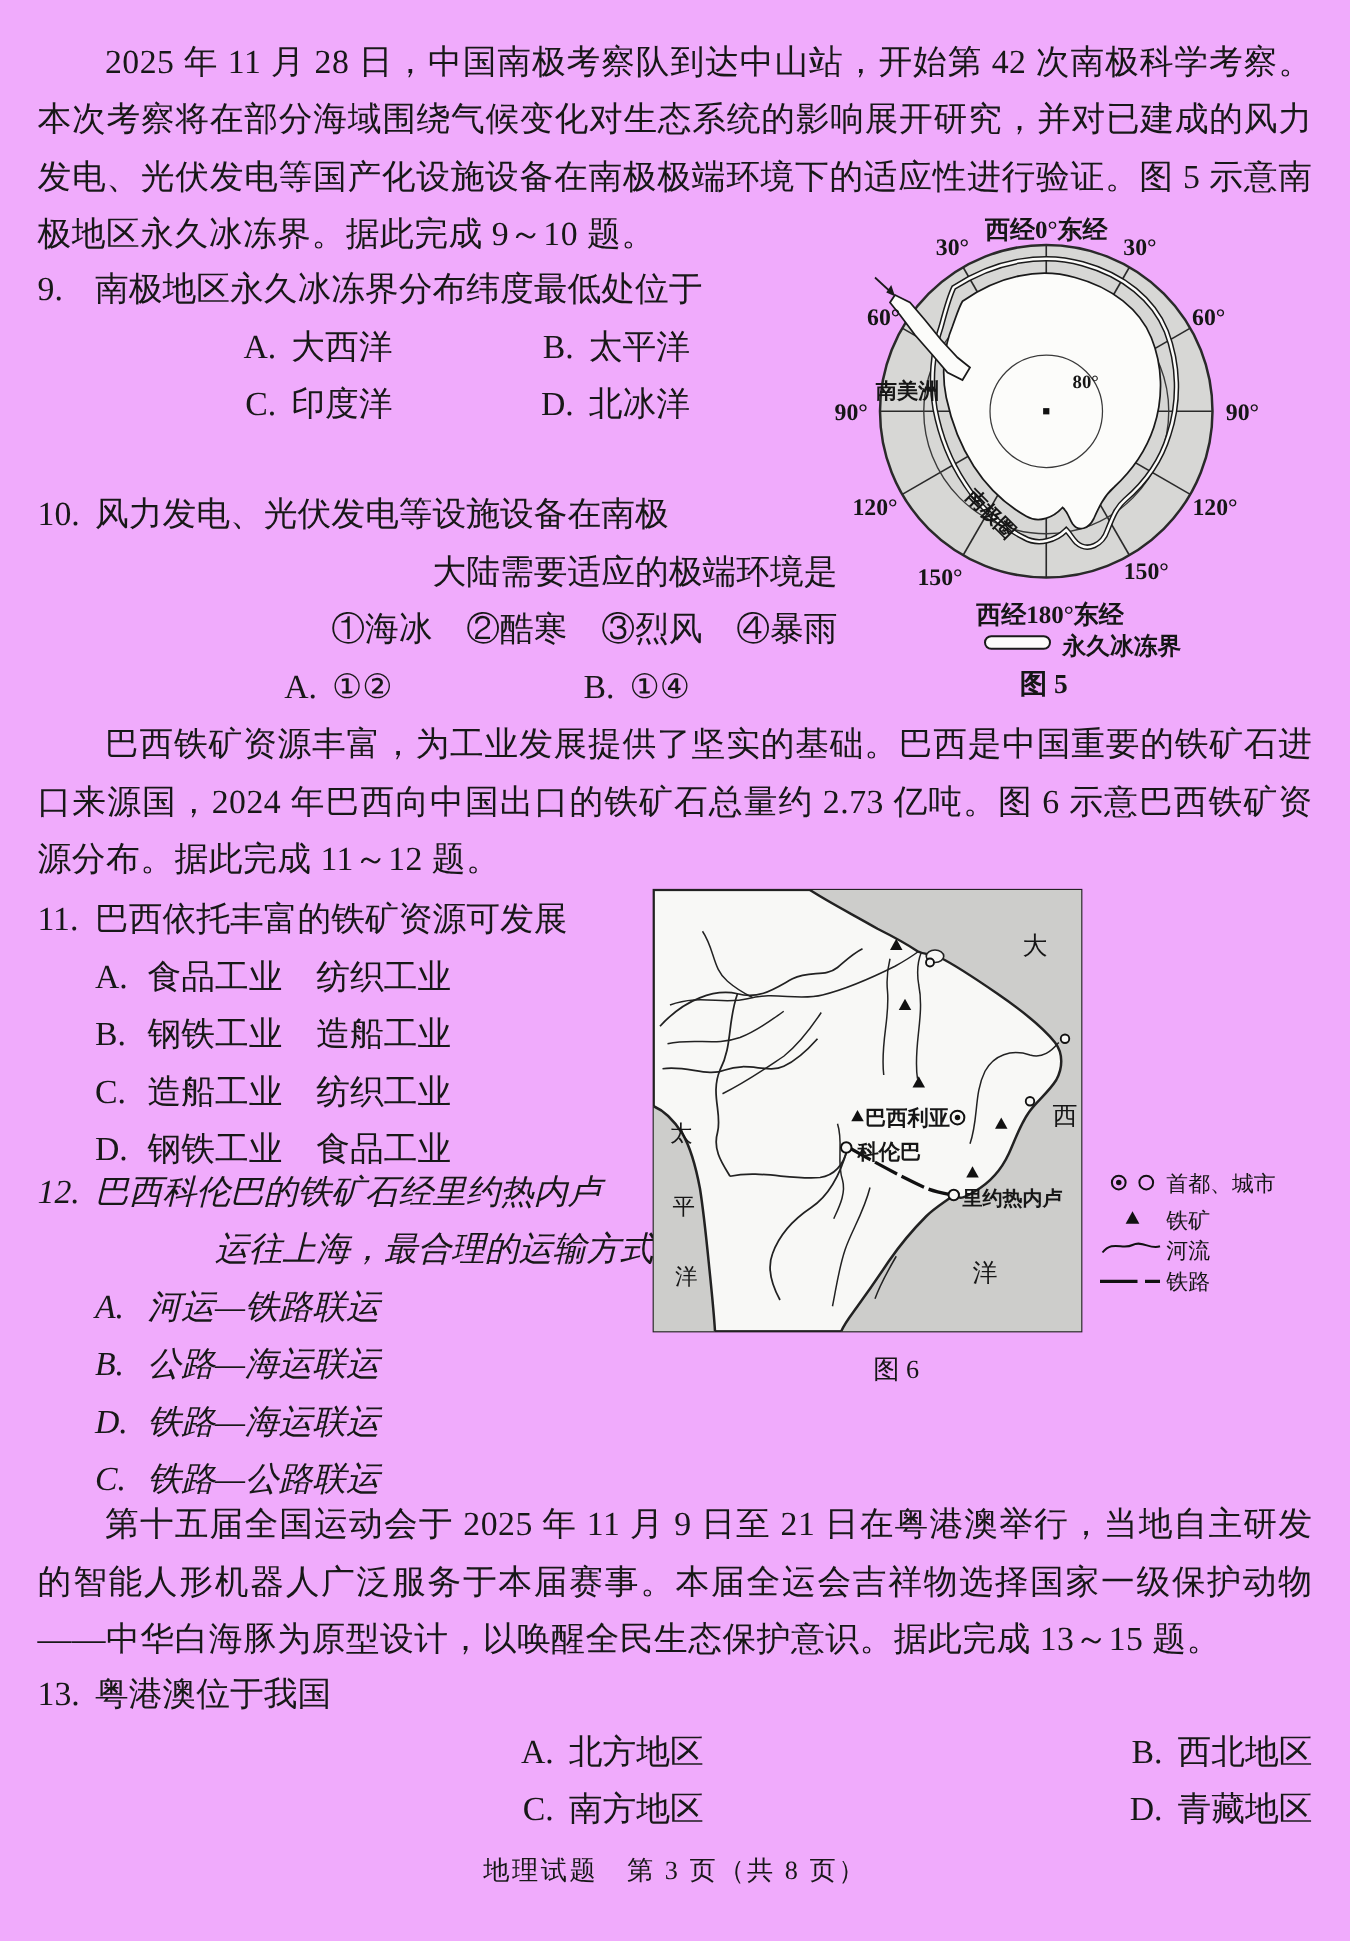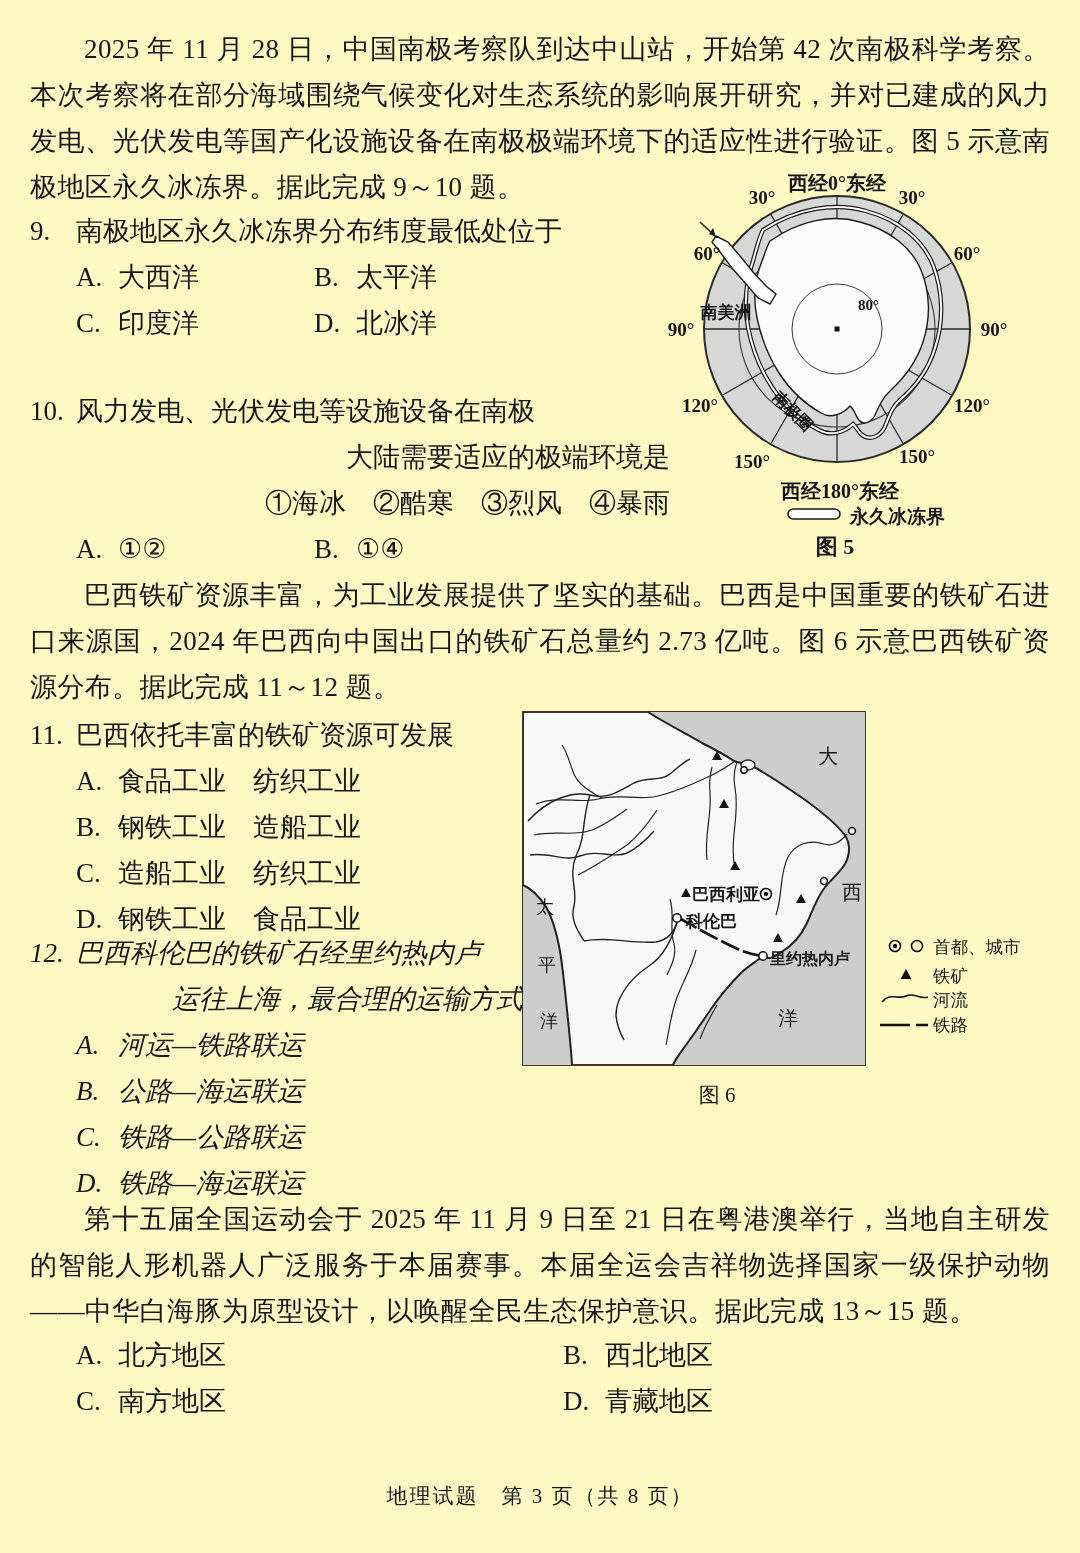--- a/index.html
+++ b/index.html
@@ -1,31 +1,31 @@
 <!DOCTYPE html>
 <html><head>
 <meta charset="utf-8">
 <style>
   html,body{margin:0;padding:0;background:#9a9a9a;}
   .page{
-    position:relative;width:1080px;height:1553px;background:#fef9c3;
+    position:relative;width:1080px;height:1553px;background:#f0abfc;
     font-family:"Liberation Serif","DejaVu Serif",serif;color:#181818;
     overflow:hidden;margin:0 auto;
   }
   .para{
     position:absolute;font-size:27px;line-height:46px;
     text-align:justify;text-indent:2em;letter-spacing:.4px;
   }
   .qblock{position:absolute;font-size:27px;line-height:46px;}
   .qrow{display:flex;}
   .qnum{flex:none;width:46px;}
   .qstem{flex:1;}
   .cont{padding-left:46px;text-align:right;}
   .optrow{display:flex;padding-left:46px;}
-  .optcell{width:238px;}
+  .optcell{width:238px;text-align:right;}
   .optrow.wide .optcell{width:489px;}
   .olab{display:inline-block;min-width:30px;margin-right:12px;}
   .optline{padding-left:46px;}
   .fig{position:absolute;}
   .fig svg text{font-family:"Liberation Serif","DejaVu Serif",serif;fill:#161616;}
   .footer{
     position:absolute;left:0;top:1482px;width:1080px;text-align:center;
     font-size:21px;letter-spacing:2px;
   }
 </style>
@@ -124,22 +124,22 @@
   </div>
 
   <div class="qblock" style="left:30px;top:930px;width:520px;font-style:italic;">
     <div class="qrow">
       <span class="qnum">12.</span>
       <span class="qstem">巴西科伦巴的铁矿石经里约热内卢</span>
     </div>
     <div class="cont">运往上海，最合理的运输方式是</div>
     <div class="optline"><span class="olab">A.</span><span>河运—铁路联运</span></div>
     <div class="optline"><span class="olab">B.</span><span>公路—海运联运</span></div>
+    <div class="optline"><span class="olab">D.</span><span>铁路—海运联运</span></div>
     <div class="optline"><span class="olab">C.</span><span>铁路—公路联运</span></div>
-    <div class="optline"><span class="olab">D.</span><span>铁路—海运联运</span></div>
   </div>
 
   <div class="fig" style="left:520px;top:703px;width:560px;height:410px;">
     <svg width="560" height="410" viewBox="0 0 560 410">
       <rect x="3" y="9" width="342" height="353" fill="#f8f8f6" stroke="#222" stroke-width="1.8"></rect>
 
       <path d="M128,9 C145,20 165,30 182,40 C198,48 208,54 214,58 C220,61 226,60 232,63 C246,70 262,81 278,92 C294,103 312,116 324,131 C331,140 330,152 325,161 C318,172 309,178 303,187 C296,197 292,209 287,220 C281,233 272,243 260,250 C252,255 248,257 243,253 C237,258 228,263 221,270 C210,281 200,293 191,306 C183,318 174,331 166,342 C161,349 156,355 153,362 L345,362 L345,9 Z" fill="#cdcdcb"></path>
       <path d="M128,9 C145,20 165,30 182,40 C198,48 208,54 214,58 C220,61 226,60 232,63 C246,70 262,81 278,92 C294,103 312,116 324,131 C331,140 330,152 325,161 C318,172 309,178 303,187 C296,197 292,209 287,220 C281,233 272,243 260,250 C252,255 248,257 243,253 C237,258 228,263 221,270 C210,281 200,293 191,306 C183,318 174,331 166,342 C161,349 156,355 153,362" fill="none" stroke="#222" stroke-width="2"></path>
 
       <path d="M3,182 C10,185 19,193 26,204 C33,216 37,232 40,248 C43,267 45,287 47,307 C49,327 51,345 52,362 L3,362 Z" fill="#cdcdcb"></path>
@@ -208,20 +208,24 @@
         <line x1="360" y1="322" x2="408" y2="322" stroke="#111" stroke-width="2.6" stroke-dasharray="30 6 9 0"></line>
         <text x="413" y="328" font-size="17.5">铁路</text>
       </g>
       <text x="197" y="399" font-size="21" text-anchor="middle">图 6</text>
     </svg>
   </div>
 
   <div class="para" style="left:30px;top:1196px;width:1020px;">第十五届全国运动会于 2025 年 11 月 9 日至 21 日在粤港澳举行，当地自主研发的智能人形机器人广泛服务于本届赛事。本届全运会吉祥物选择国家一级保护动物——中华白海豚为原型设计，以唤醒全民生态保护意识。据此完成 13～15 题。</div>
 
   <div class="qblock" style="left:30px;top:1332px;width:1020px;">
+    <div class="qrow">
+      <span class="qnum">13.</span>
+      <span class="qstem">粤港澳位于我国</span>
+    </div>
     <div class="optrow wide">
       <span class="optcell"><span class="olab">A.</span><span>北方地区</span></span>
       <span class="optcell"><span class="olab">B.</span><span>西北地区</span></span>
     </div>
     <div class="optrow wide">
       <span class="optcell"><span class="olab">C.</span><span>南方地区</span></span>
       <span class="optcell"><span class="olab">D.</span><span>青藏地区</span></span>
     </div>
   </div>
 

